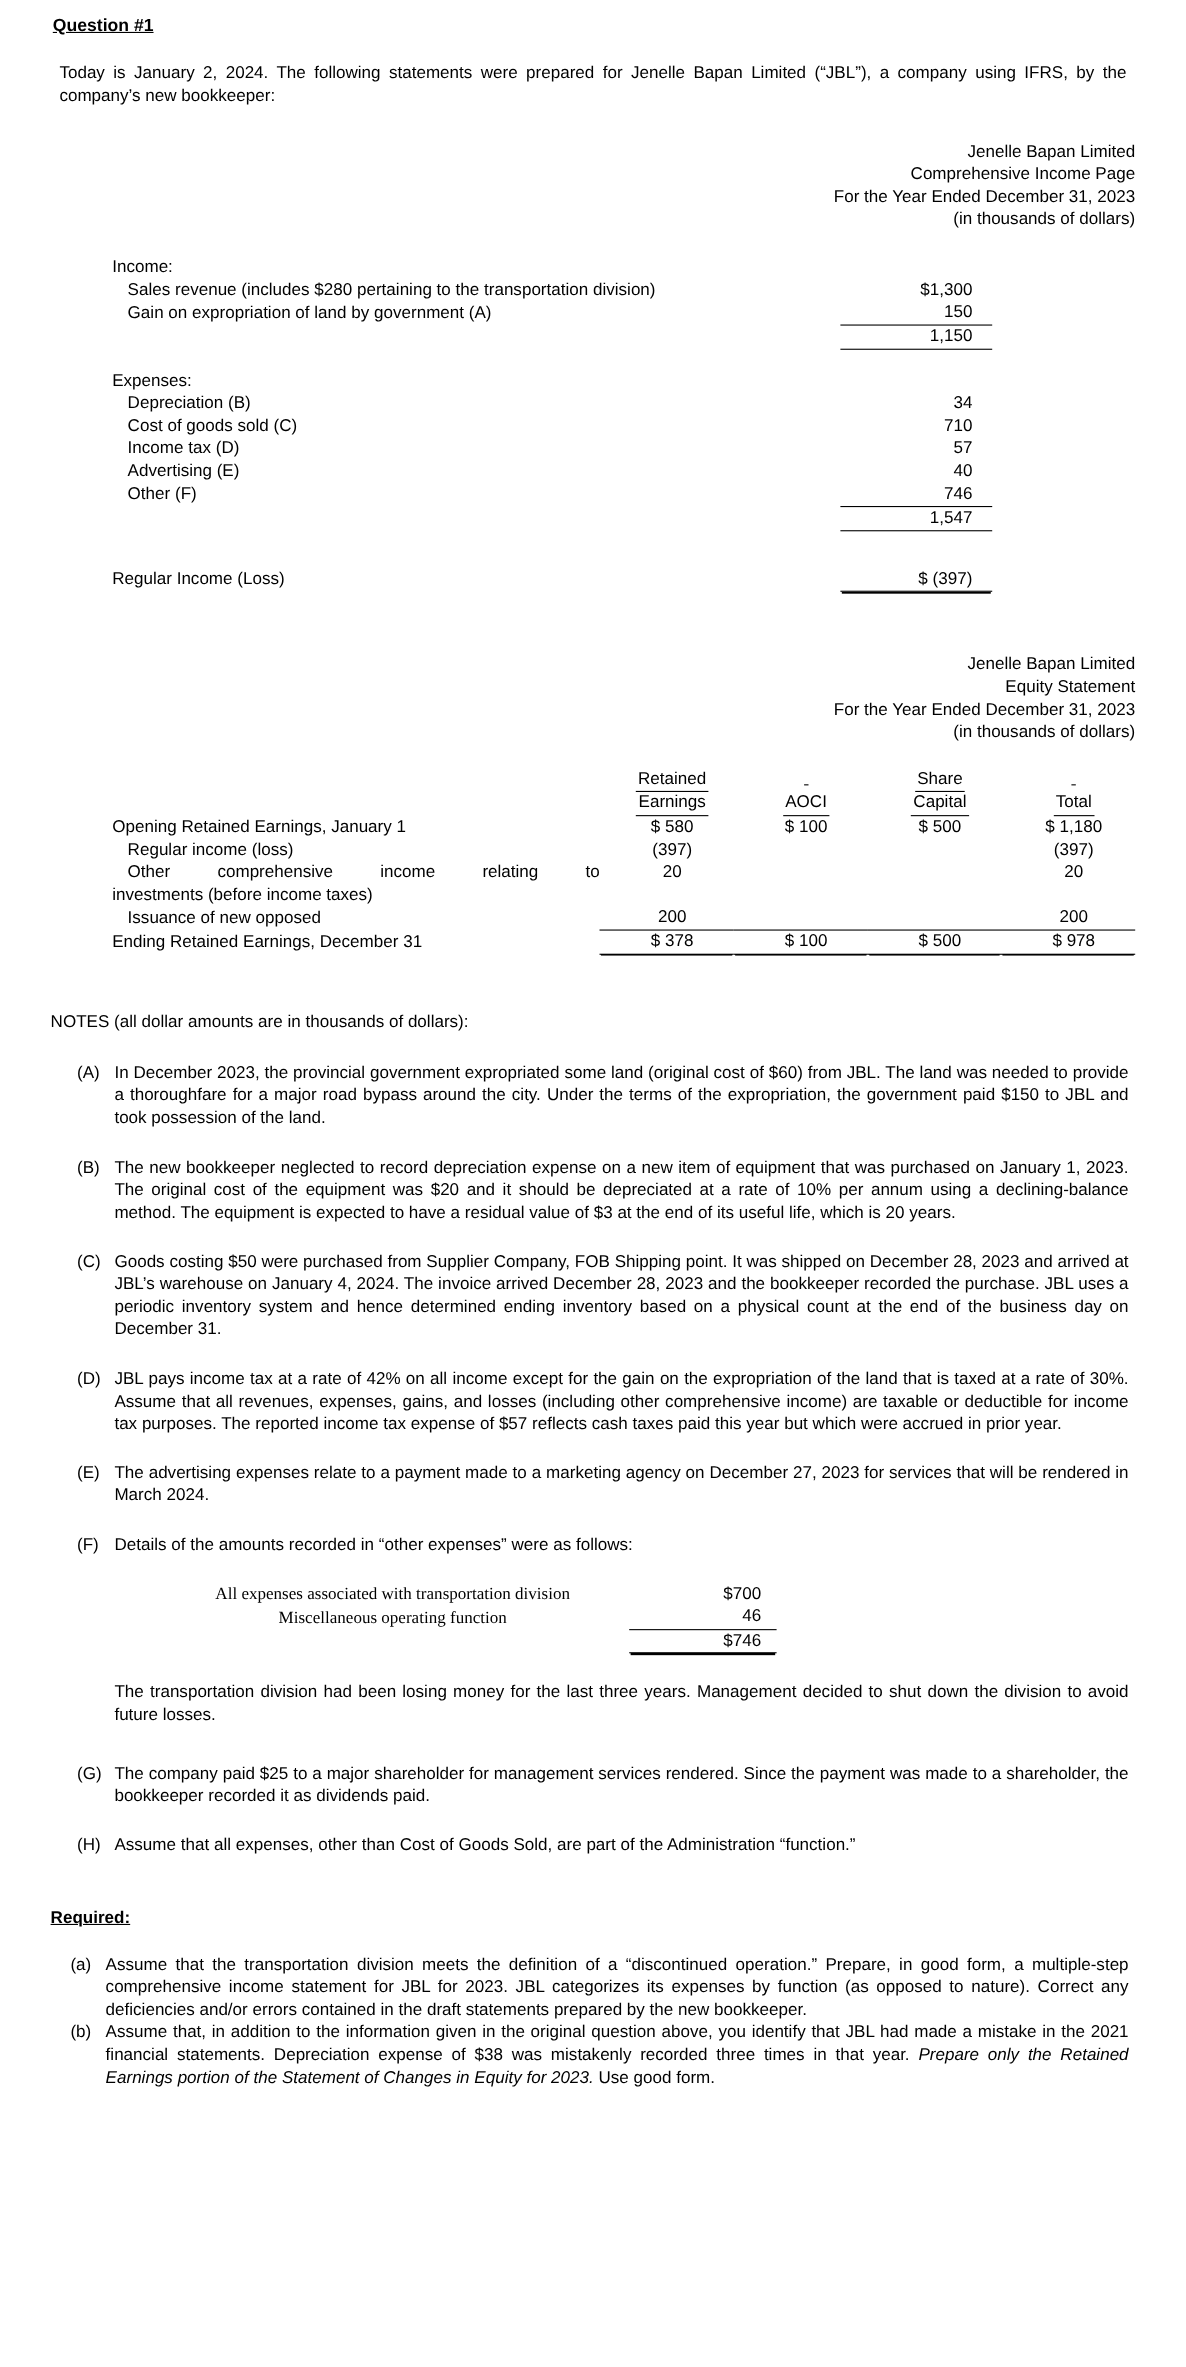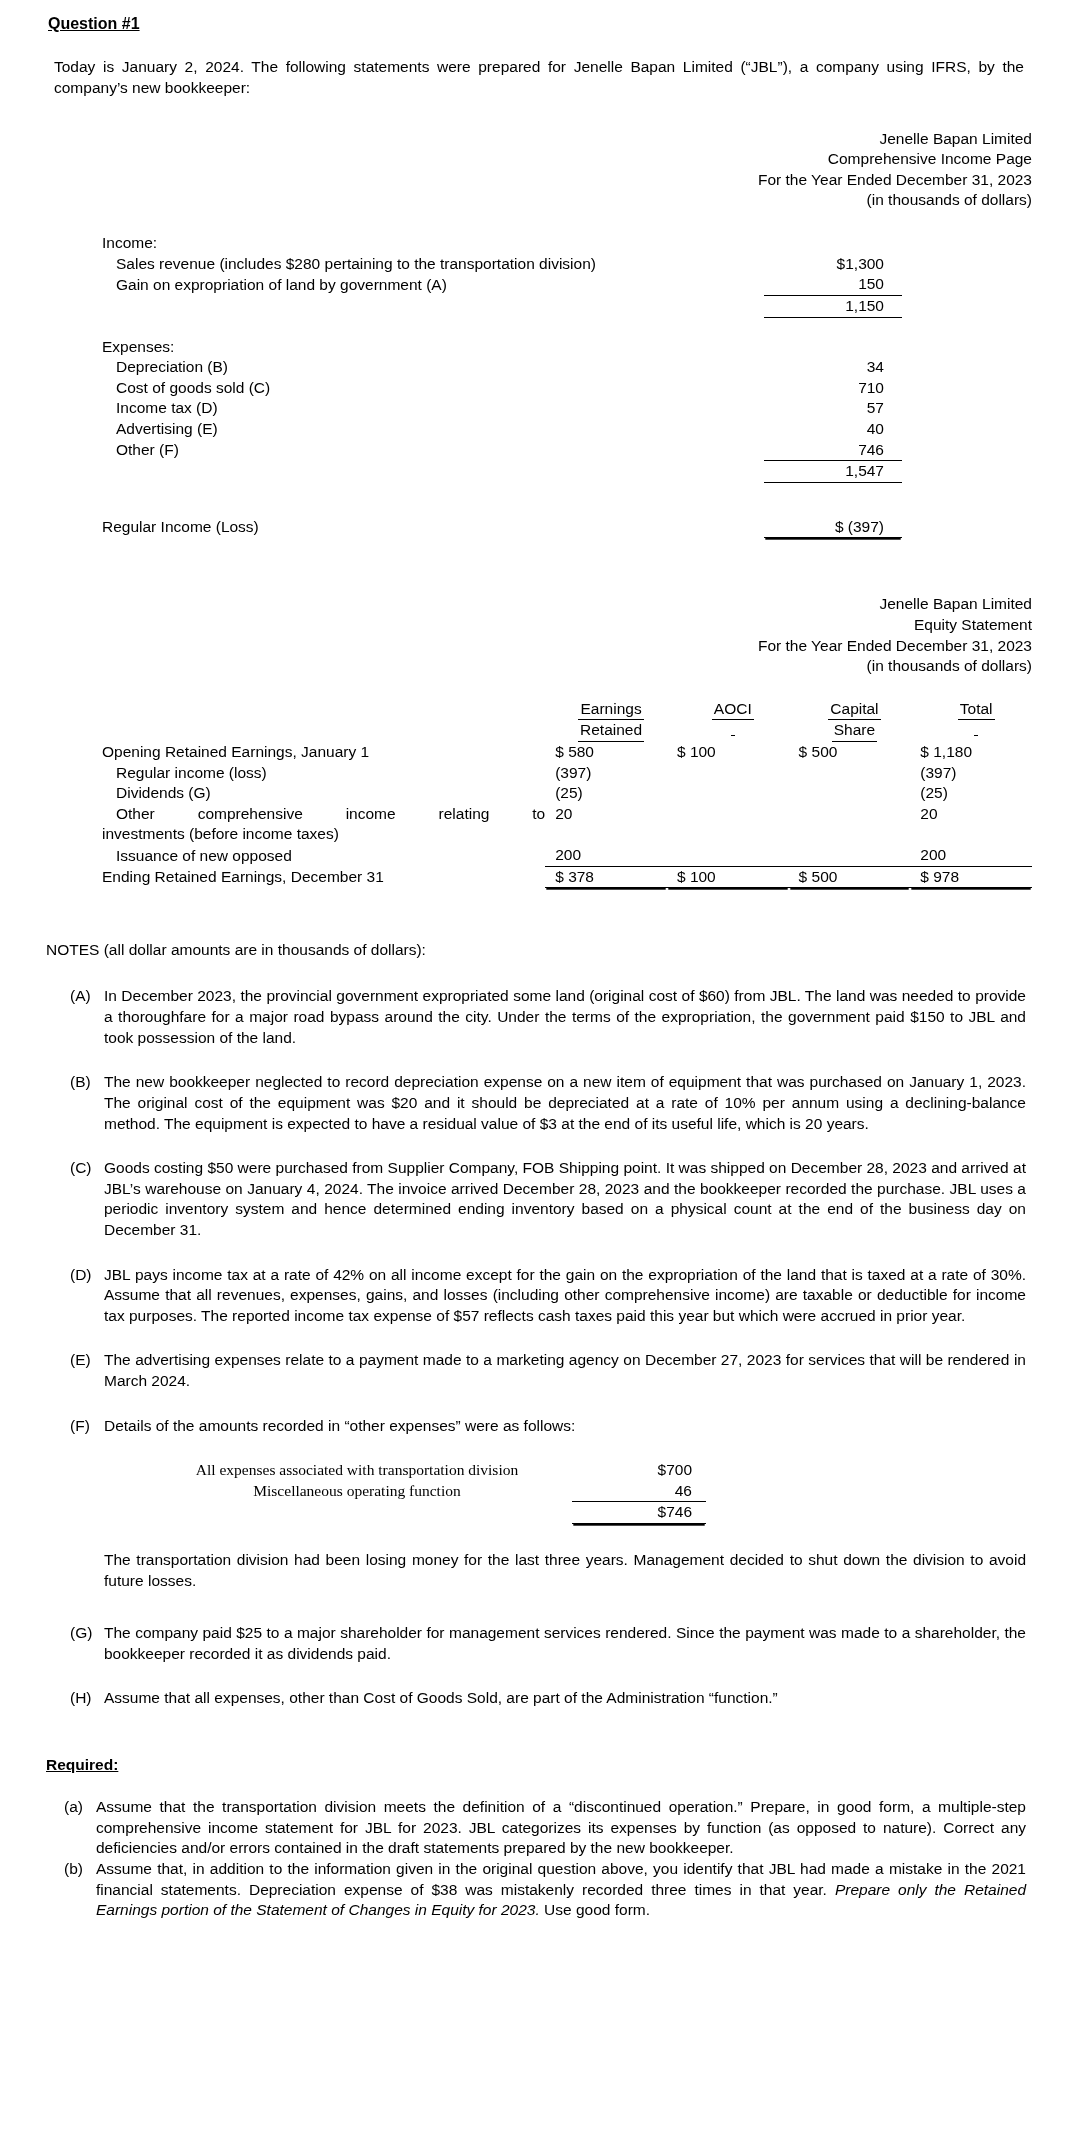--- a/index.html
+++ b/index.html
@@ -80,21 +80,21 @@
     width: 930px;
   }
   .eq-table td, .eq-table th {
     padding: 0;
     vertical-align: bottom;
     line-height: 1.33;
     font-weight: normal;
     white-space: nowrap;
   }
   .eq-label { text-align: left; width: 430px; }
-  .eq-num   { text-align: left; width: 112px; padding-left: 10px !important; }
+  .eq-num   { text-align: center; width: 112px; padding-left: 10px !important; }
   .eq-head-cell {
     text-align: center;
     padding-left: 10px !important;
   }
   .eq-head-cell span {
     display: inline-block;
     border-bottom: 1.3px solid #000;
     padding: 0 2px;
   }
   .eq-justify {
@@ -240,57 +240,50 @@
     <div>Equity Statement</div>
     <div>For the Year Ended December 31, 2023</div>
     <div>(in thousands of dollars)</div>
   </div>
 
   <table class="eq-table">
     <tbody>
 
       <tr>
         <td class="eq-label"></td>
+        <td class="eq-head-cell"><span>Retained</span></td>
+        <td class="eq-head-cell"><span></span></td>
+        <td class="eq-head-cell"><span>Share</span></td>
+        <td class="eq-head-cell"><span></span></td>
+      </tr>
+
+      <tr>
+        <td class="eq-label"></td>
         <td class="eq-head-cell"><span>Earnings</span></td>
         <td class="eq-head-cell"><span>AOCI</span></td>
         <td class="eq-head-cell"><span>Capital</span></td>
         <td class="eq-head-cell"><span>Total</span></td>
-      </tr>
-
-      <tr>
-        <td class="eq-label"></td>
-        <td class="eq-head-cell"><span>Retained</span></td>
-        <td class="eq-head-cell"><span></span></td>
-        <td class="eq-head-cell"><span>Share</span></td>
-        <td class="eq-head-cell"><span></span></td>
       </tr>
 
       <tr>
         <td class="eq-label">Opening Retained Earnings, January 1</td>
         <td class="eq-num">$  580</td>
         <td class="eq-num">$ 100</td>
         <td class="eq-num">$  500</td>
         <td class="eq-num">$ 1,180</td>
       </tr>
 
       <tr>
         <td class="eq-label is-indent">Regular income (loss)</td>
         <td class="eq-num">(397)</td>
         <td class="eq-num"></td>
         <td class="eq-num"></td>
         <td class="eq-num">(397)</td>
       </tr>
 
-      <tr>
-        <td class="eq-label is-indent">Dividends (G)</td>
-        <td class="eq-num">(25)</td>
-        <td class="eq-num"></td>
-        <td class="eq-num"></td>
-        <td class="eq-num">(25)</td>
-      </tr>
 
       <tr>
         <td class="eq-justify is-indent">Other comprehensive income relating to</td>
         <td class="eq-num">20</td>
         <td class="eq-num"></td>
         <td class="eq-num"></td>
         <td class="eq-num">20</td>
       </tr>
       <tr>
         <td class="eq-label">investments (before income taxes)</td>

